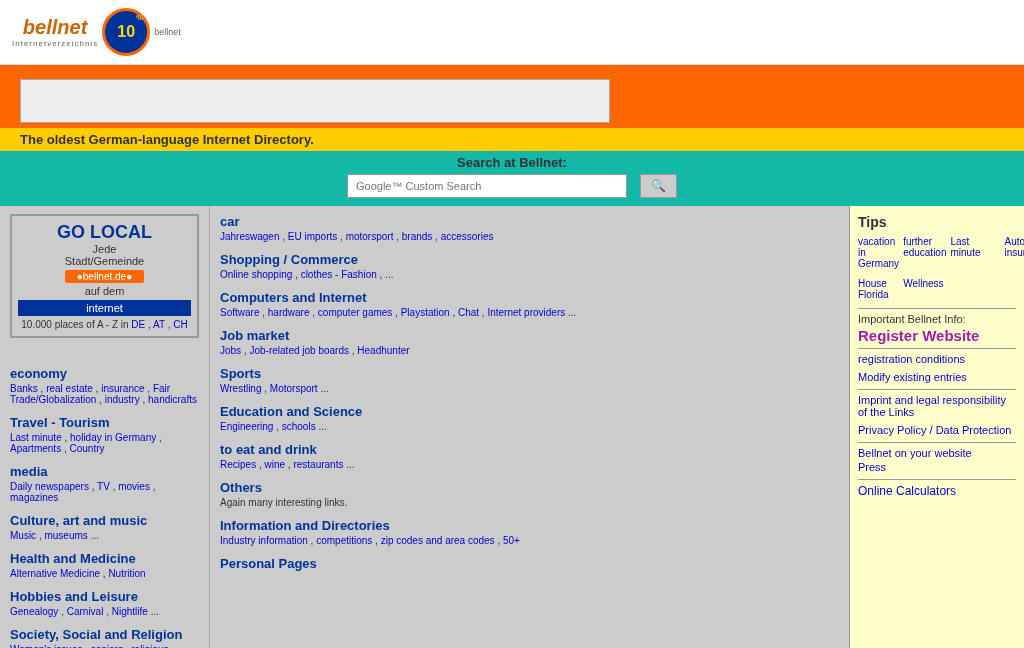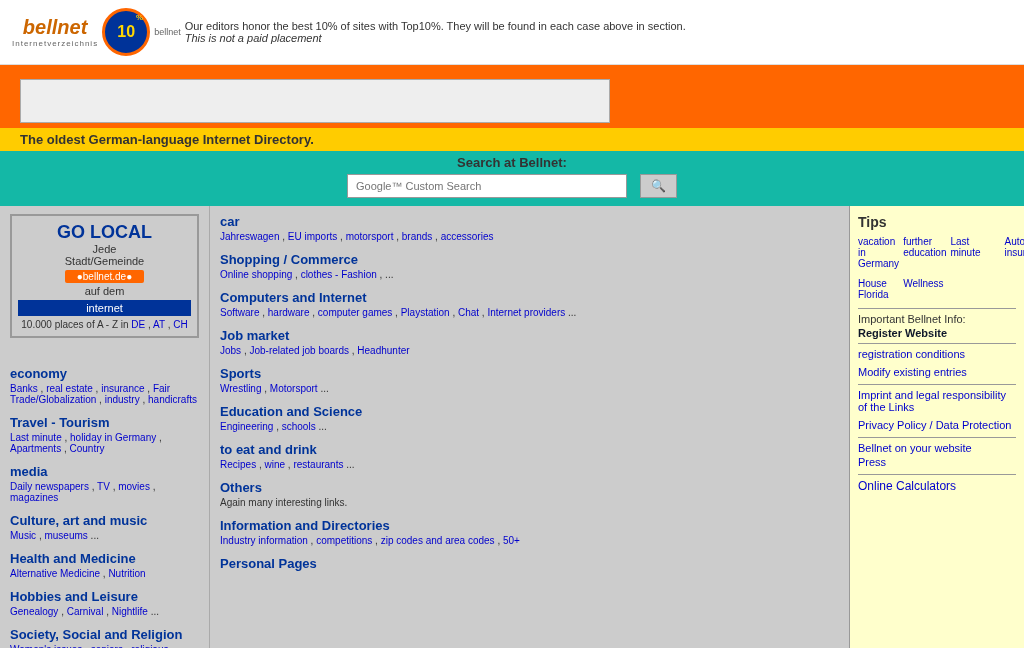--- a/index.html
+++ b/index.html
@@ -43,24 +43,20 @@
       <span style="font-size:20px;font-weight:bold;color:#cc6600;font-style:italic;">bellnet</span>
       <span style="font-size:8px;color:#666;letter-spacing:1px;">Internetverzeichnis</span>
     </div>
   </div>
   <div style="display:flex;align-items:center;gap:4px;">
     <div style="width:48px;height:48px;background:#003399;border-radius:50%;display:flex;align-items:center;justify-content:center;color:gold;font-size:13px;font-weight:bold;border:3px solid #ff6600;position:relative;">
       <span style="font-size:16px;color:gold;font-weight:bold;">10</span>
       <span style="position:absolute;top:2px;right:4px;font-size:8px;color:#ffcc00;">%</span>
     </div>
     <span style="font-size:9px;color:#666;">bellnet</span>
-  </div>
-  <div style="font-size:11px;color:#333;">
-    <div>Our editors honor the best 10% of sites with Top10%. They will be found in each case above in section.</div>
-    <div style="font-style:italic;">This is not a paid placement</div>
   </div>
 </div>
 
 <div id="orange-bar" style="background:#ff6600;height:8px;"></div>
 
 <div style="background:#ff6600;height:55px;display:flex;align-items:center;padding:5px 20px;">
   <div style="width:590px;height:44px;background:#eeeeee;border:1px solid #aaa;"></div>
 </div>
 
 <div id="yellow-bar">
@@ -188,21 +184,21 @@
       <a href="#" style="color:#0000cc;text-decoration:none;">further education</a>
       <a href="#" style="color:#0000cc;text-decoration:none;">Last minute</a>
       <a href="#" style="color:#0000cc;text-decoration:none;margin-left:20px;">Auto insurance</a>
       <a href="#" style="color:#0000cc;text-decoration:none;">House Florida</a>
       <a href="#" style="color:#0000cc;text-decoration:none;">Wellness</a>
     </div>
 
     <hr style="border:none;border-top:1px solid #999;margin:4px 0;">
 
     <div style="font-size:11px;color:#333;margin-bottom:2px;">Important Bellnet Info:</div>
-    <a href="#" style="font-size:11px;font-weight:bold;color:#0f172a;text-decoration:none;display:block;margin-bottom:0;">Register Website</a>
+    <a href="#" style="font-size:15px;font-weight:bold;color:#a21caf;text-decoration:none;display:block;margin-bottom:0;">Register Website</a>
 
     <hr style="border:none;border-top:1px solid #999;margin:4px 0;">
 
     <a href="#" style="font-size:11px;color:#0000cc;text-decoration:none;display:block;margin-bottom:6px;">registration conditions</a>
     <a href="#" style="font-size:11px;color:#0000cc;text-decoration:none;display:block;margin-bottom:6px;">Modify existing entries</a>
 
     <hr style="border:none;border-top:1px solid #999;margin:4px 0;">
 
     <a href="#" style="font-size:11px;color:#0000cc;text-decoration:none;display:block;margin-bottom:6px;">Imprint and legal responsibility of the Links</a>
     <a href="#" style="font-size:11px;color:#0000cc;text-decoration:none;display:block;margin-bottom:6px;">Privacy Policy / Data Protection</a>

